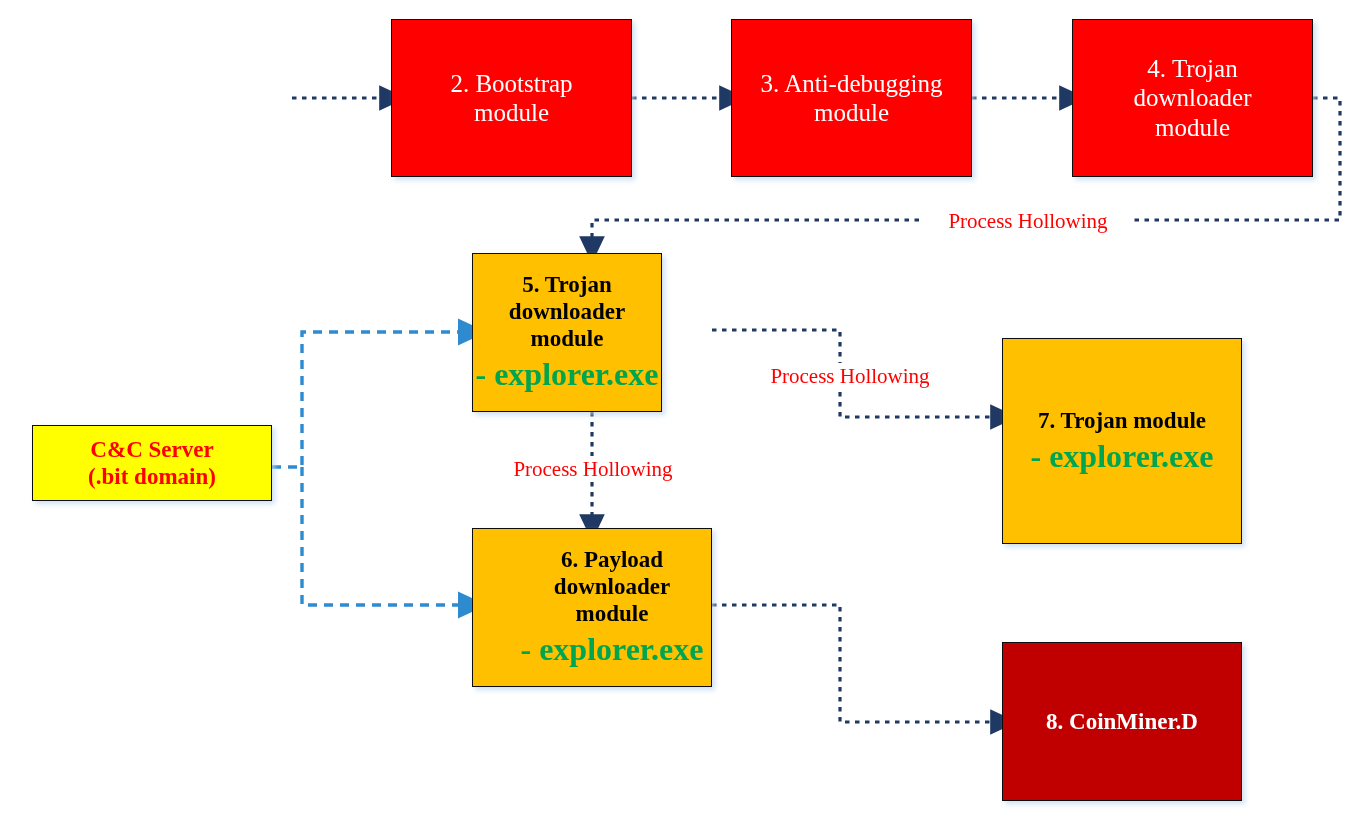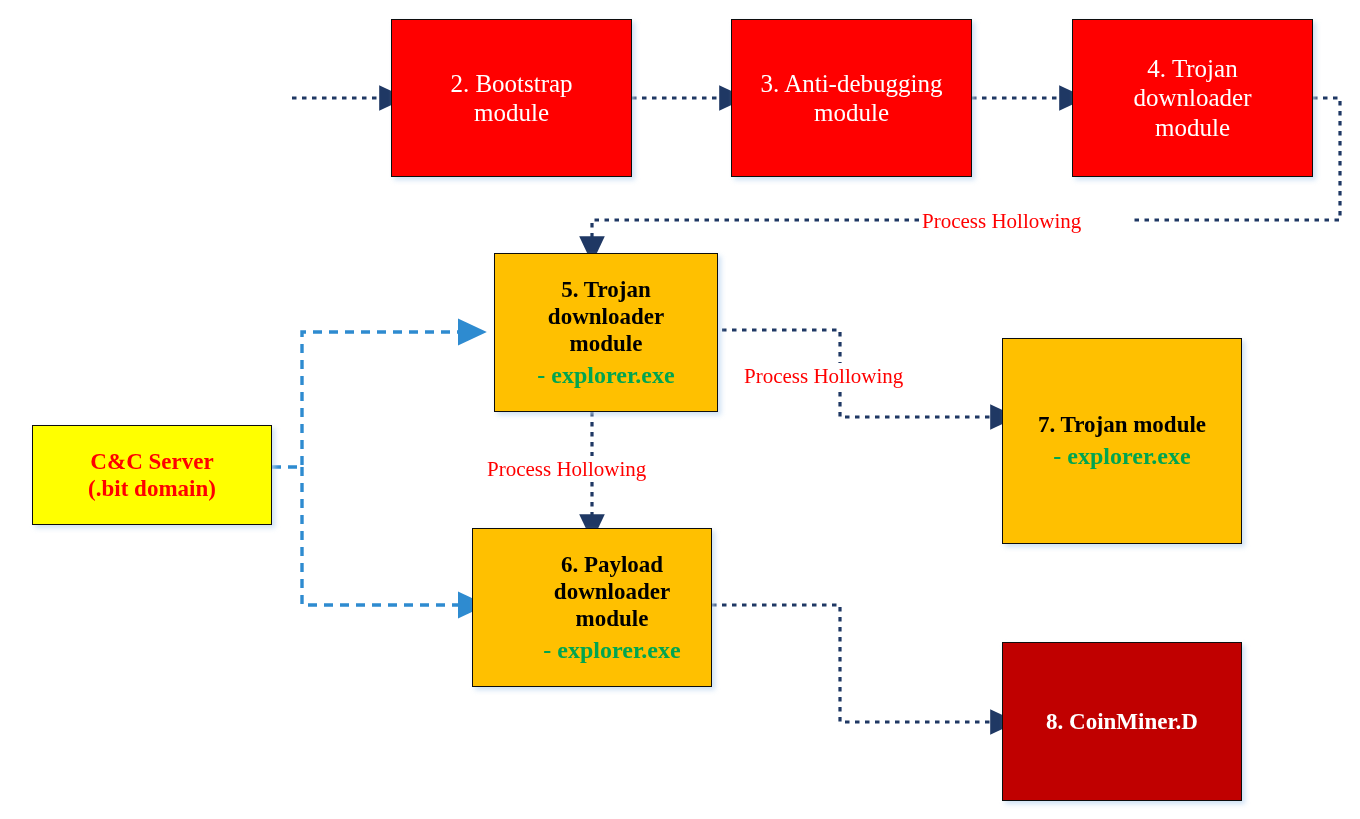--- a/index.html
+++ b/index.html
@@ -49,21 +49,21 @@
   }
   
   .node.orange {
     background: #ffc000;
     color: #000000;
     font-size: 23px;
     font-weight: bold;
   }
   .node.orange .sub {
     color: #00a550;
-    font-size: 24px;
+    font-size: 32px;
     font-weight: bold;
     margin-top: 4px;
   }
   
   .node.yellow {
     background: #ffff00;
     color: #ff0000;
     font-size: 23px;
     font-weight: bold;
   }
@@ -73,20 +73,21 @@
     color: #ffffff;
     font-size: 23px;
     font-weight: bold;
   }
 
   .edge-label {
     position: absolute;
     color: #ff0000;
     font-size: 21px;
     font-weight: normal;
+    text-align: center;
     line-height: 1.24;
     white-space: pre-line;
     background: #ffffff;
     pointer-events: none;
   }
 </style>
 </head>
 <body>
 
 <div id="canvas">
@@ -132,40 +133,40 @@
   </div>
 
   <div class="node red" style="left:731px; top:19px; width:241px; height:158px;justify-content:center;">
     <span class="title">3. Anti-debugging<br>module</span>
   </div>
 
   <div class="node red" style="left:1072px; top:19px; width:241px; height:158px;">
     <span class="title">4. Trojan<br>downloader<br>module</span>
   </div>
 
-  <div class="node orange" style="left:494px; top:253px; width:224px; height:159px;">
+  <div class="node orange" style="left:472px; top:253px; width:190px; height:159px;">
     <span class="title">5. Trojan<br>downloader<br>module</span>
     <span class="sub">- explorer.exe</span>
   </div>
 
   <div class="node orange" style="left:472px; top:528px; width:240px; height:159px;padding-left:40px;">
     <span class="title">6. Payload<br>downloader<br>module</span>
     <span class="sub">- explorer.exe</span>
   </div>
 
   <div class="node orange" style="left:1002px; top:338px; width:240px; height:206px;">
     <span class="title">7. Trojan module</span>
     <span class="sub">- explorer.exe</span>
   </div>
 
   <div class="node darkred" style="left:1002px; top:642px; width:240px; height:159px;">
     <span class="title">8. CoinMiner.D</span>
   </div>
 
-  <div class="node yellow" style="left:32px; top:425px; width:240px; height:100px;">
+  <div class="node yellow" style="left:32px; top:425px; width:240px; height:76px;">
     <span class="title">C&amp;C Server<br>(.bit domain)</span>
   </div>
 
   <div class="edge-label" style="left:922px; top:208px; width:212px;">Process Hollowing</div>
 
   <div class="edge-label" style="left:744px; top:363px; width:212px;">Process Hollowing</div>
 
   <div class="edge-label" style="left:487px; top:456px; width:212px;">Process Hollowing</div>
 
 

